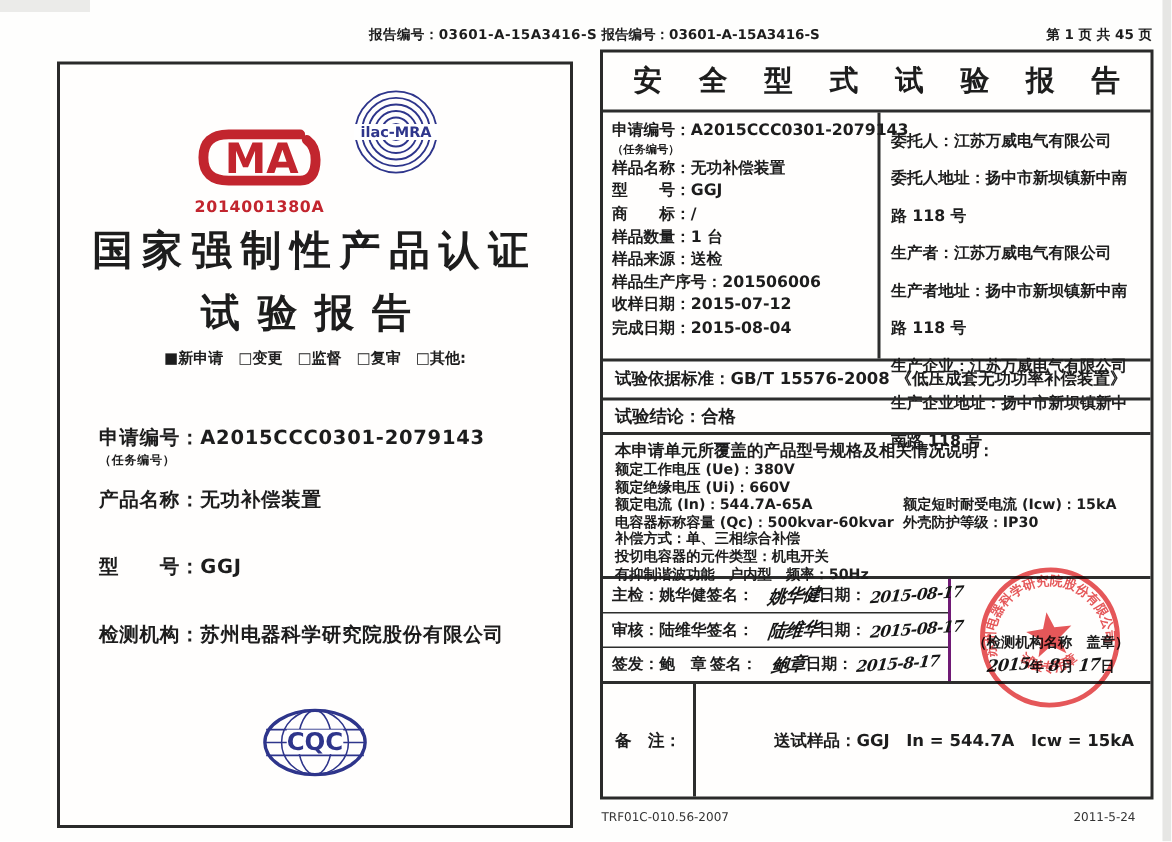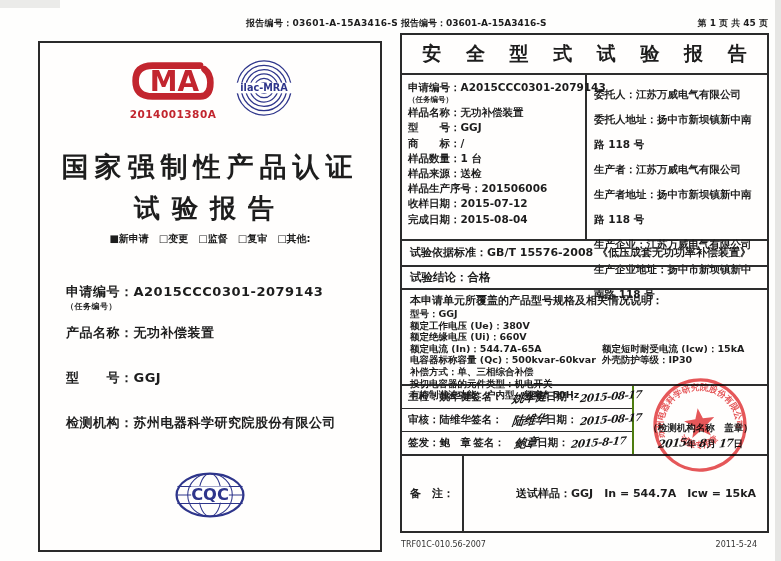--- a/index.html
+++ b/index.html
@@ -9,21 +9,21 @@
     background:#fefefd; color:#1d1d1d;
     font-family:"DejaVu Sans", sans-serif;
   }
   .edge-right { position:absolute; right:0; top:0; width:6px; height:100%; background:#dddddา9; background:#dcdcd8; opacity:.7; }
   .edge-topleft { position:absolute; left:0; top:0; width:60px; height:8px; background:#e3e3df; opacity:.7; }
 
   
   .lp-reportno { position:absolute; left:246px; top:17px; font-size:9px; font-weight:bold; letter-spacing:.3px; }
   .lp-box { position:absolute; left:38px; top:41px; width:344px; height:511px; border:2px solid #2a2a2a; background:#fffefd; }
   .lp-logos { position:absolute; left:0; top:16px; width:100%; display:flex; justify-content:center; align-items:flex-start; gap:16px; }
-  .cma-wrap { width:92px; text-align:center; }
+  .cma-wrap { width:92px; text-align:center;margin-top:24px; }
   .cma-num { color:#c2252e; font-size:10.5px; font-weight:bold; letter-spacing:.5px; margin-top:1px; }
   .cnas-wrap { text-align:center; width:70px; }
   .cnas-sub { color:#2e358b; font-size:6px; letter-spacing:4px; margin-top:1px; }
   .cnas-code { color:#2e358b; font-size:8px; font-weight:bold; }
   .lp-title1 { position:absolute; top:106px; width:100%; text-align:center;
     font-family:"DejaVu Serif", serif; font-size:27px; font-weight:bold; letter-spacing:6px; }
   .lp-title2 { position:absolute; top:148px; width:100%; text-align:center;
     font-family:"DejaVu Serif", serif; font-size:26px; font-weight:bold; letter-spacing:12px; }
   .lp-apply { position:absolute; top:189px; width:100%; text-align:center; font-size:10px; font-weight:bold; }
   .lp-field { position:absolute; left:26px; font-size:13px; font-weight:bold; letter-spacing:.5px; white-space:nowrap; }
@@ -45,21 +45,21 @@
   .rt-info-left .ln.small { font-size:7.5px; line-height:10px; }
   .rt-info-right { flex:1; padding:7px 7px 0 7px; }
   .rt-info-right .ln { font-size:10.5px; font-weight:bold; line-height:25px; }
   .rt-standard { height:26px; line-height:24px; padding-left:8px; font-size:11px; font-weight:bold; white-space:nowrap; }
   .rt-conclusion { height:23px; line-height:21px; padding-left:8px; font-size:11.5px; font-weight:bold; }
   .rt-spec { height:96px; padding:3px 8px; }
   .rt-spec-title { font-size:11px; font-weight:bold; line-height:15px; }
   .spec-line { position:relative; font-size:9.5px; font-weight:bold; line-height:11.6px; white-space:nowrap; }
   .spec-line .b { position:absolute; left:192px; top:0; }
   .rt-sign { height:70px; display:flex; position:relative; }
-  .sign-left { width:232px; border-right:2px solid #4d7c0f; display:flex; flex-direction:column; }
+  .sign-left { width:232px; border-right:2px solid #701a75; display:flex; flex-direction:column; }
   .sign-row { flex:1; display:flex; align-items:center; padding:0 6px; font-size:10.5px; font-weight:bold;
     border-bottom:1.5px solid #2d2d2d; white-space:nowrap; }
   .sign-row:last-child { border-bottom:none; }
   .sign-role { width:86px; } .sign-sig { width:84px; display:flex; align-items:center;gap:8px; } .sign-date { flex:1; }
   .hand { display:inline-block; font-family:"DejaVu Serif", serif; font-style:italic; font-weight:bold;
     transform:rotate(-4deg) skewX(-10deg); letter-spacing:-.5px; color:#161616; }
   .sig-hand { font-size:12px; margin-left:1px; }
   .date-hand { font-size:10.5px; margin-left:2px; }
   .stamp-cell { flex:1; position:relative; }
   .stamp-caption { position:absolute; top:36px; width:100%; text-align:center; font-size:9.5px; font-weight:bold; }
@@ -159,21 +159,20 @@
         <div class="ln">生产企业：江苏万威电气有限公司</div>
         <div class="ln">生产企业地址：扬中市新坝镇新中南路 118 号</div>
       </div>
     </div>
 
     <div class="rt-standard rt-row">试验依据标准：GB/T 15576-2008 《低压成套无功功率补偿装置》</div>
     <div class="rt-conclusion rt-row">试验结论：合格</div>
 
     <div class="rt-spec rt-row">
       <div class="rt-spec-title">本申请单元所覆盖的产品型号规格及相关情况说明：</div>
-      <div class="spec-line"><span class="a">型号：GGJ</span></div>
       <div class="spec-line"><span class="a">额定工作电压 (Ue)：380V</span></div>
       <div class="spec-line"><span class="a">额定绝缘电压 (Ui)：660V</span></div>
       <div class="spec-line"><span class="a">额定电流 (In)：544.7A-65A</span><span class="b">额定短时耐受电流 (Icw)：15kA</span></div>
       <div class="spec-line"><span class="a">电容器标称容量 (Qc)：500kvar-60kvar</span><span class="b">外壳防护等级：IP30</span></div>
       <div class="spec-line"><span class="a">补偿方式：单、三相综合补偿</span></div>
       <div class="spec-line"><span class="a">投切电容器的元件类型：机电开关</span></div>
       <div class="spec-line"><span class="a">有抑制谐波功能　户内型　频率：50Hz</span></div>
     </div>
 
     <div class="rt-sign rt-row">

